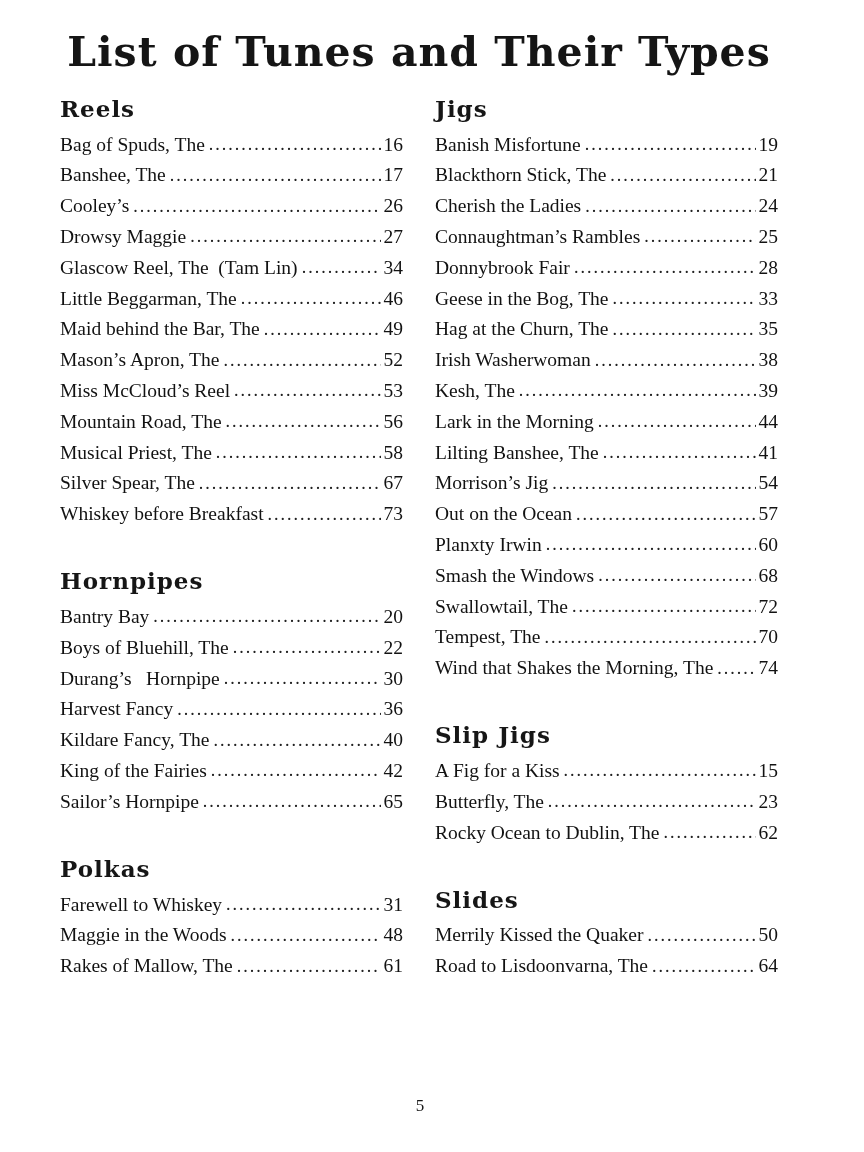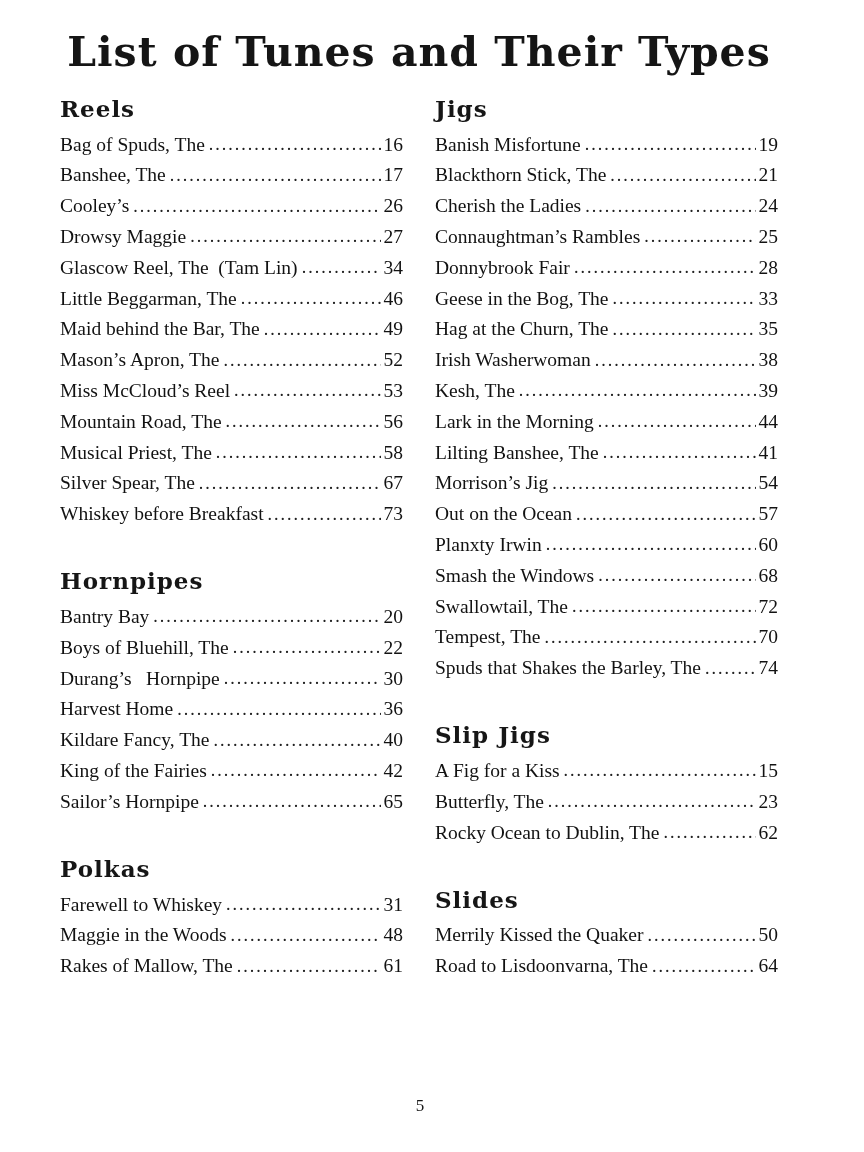--- a/index.html
+++ b/index.html
@@ -165,21 +165,21 @@
             <span class="entry-title">Boys of Bluehill, The</span>
             <span class="leader"></span>
             <span class="entry-page">22</span>
           </div>
           <div class="entry">
             <span class="entry-title">Durang’s &nbsp;&nbsp;Hornpipe</span>
             <span class="leader"></span>
             <span class="entry-page">30</span>
           </div>
           <div class="entry">
-            <span class="entry-title">Harvest Home</span>
+            <span class="entry-title">Harvest Fancy</span>
             <span class="leader"></span>
             <span class="entry-page">36</span>
           </div>
           <div class="entry">
             <span class="entry-title">Kildare Fancy, The</span>
             <span class="leader"></span>
             <span class="entry-page">40</span>
           </div>
           <div class="entry">
             <span class="entry-title">King of the Fairies</span>
@@ -293,21 +293,21 @@
             <span class="entry-title">Swallowtail, The</span>
             <span class="leader"></span>
             <span class="entry-page">72</span>
           </div>
           <div class="entry">
             <span class="entry-title">Tempest, The</span>
             <span class="leader"></span>
             <span class="entry-page">70</span>
           </div>
           <div class="entry">
-            <span class="entry-title">Spuds that Shakes the Barley, The</span>
+            <span class="entry-title">Wind that Shakes the Morning, The</span>
             <span class="leader"></span>
             <span class="entry-page">74</span>
           </div>
         </section>
         <section class="toc-section">
           <h2 class="section-heading">Slip Jigs</h2>
           <div class="entry">
             <span class="entry-title">A Fig for a Kiss</span>
             <span class="leader"></span>
             <span class="entry-page">15</span>

